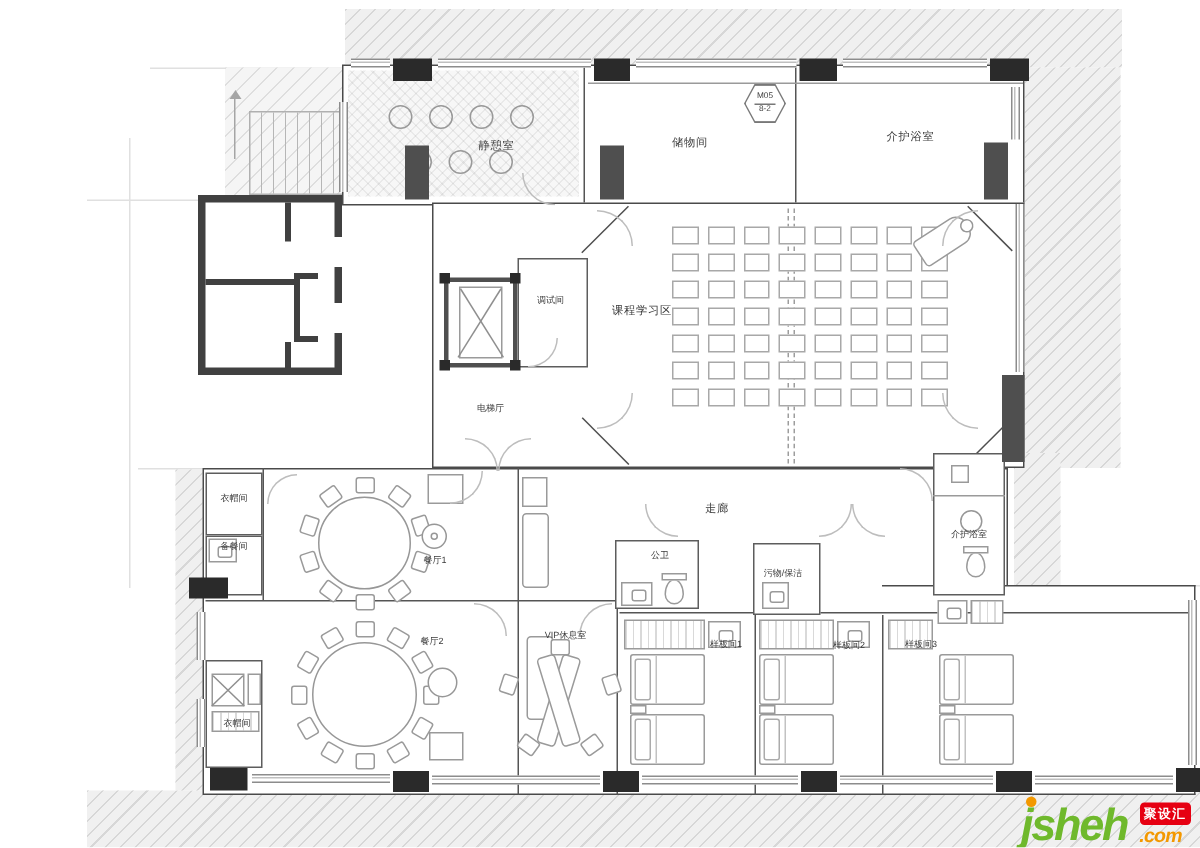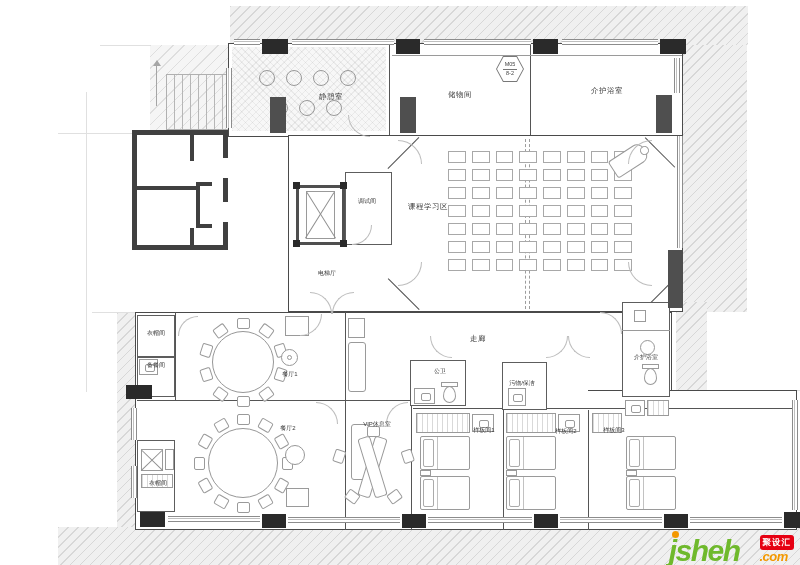--- a/index.html
+++ b/index.html
@@ -58,21 +58,21 @@
   .hex{position:absolute;width:28px;height:26px;background:#787878;
        clip-path:polygon(25% 0,75% 0,100% 50%,75% 100%,25% 100%,0 50%);}
   .hex-in{position:absolute;left:1px;top:1px;width:26px;height:24px;background:#fff;
        clip-path:polygon(25% 0,75% 0,100% 50%,75% 100%,25% 100%,0 50%);
        display:flex;flex-direction:column;align-items:center;justify-content:center;}
   .hex-in span{font-size:5.5px;line-height:1.3;color:#444;}
   .hex-in .divline{width:14px;border-top:1px solid #777;}
   #logo{position:absolute;right:6px;bottom:2px;display:flex;align-items:flex-end;}
   #logo .name{font-style:italic;font-weight:800;font-size:30px;line-height:.85;letter-spacing:-1.5px;position:relative;}
   #logo .dotj{position:absolute;left:3px;top:-4px;width:7px;height:7px;border-radius:50%;}
-  #logo .stack{display:flex;flex-direction:column;align-items:flex-start;margin-left:20px;}
+  #logo .stack{display:flex;flex-direction:column;align-items:flex-start;margin-left:8px;}
   #logo .badge{color:#fff;font-size:8.5px;font-weight:bold;padding:1.5px 3px;border-radius:3px;letter-spacing:1px;}
   #logo .tld{font-style:italic;font-weight:800;font-size:13px;line-height:1;letter-spacing:-.5px;}
   .xline{position:absolute;background:#8f8f8f;height:1px;transform-origin:left center;}
 </style>
 </head>
 <body>
 
 <div id="plan">
 
   <div class="gridline-h" style="left:58px;top:133px;width:172px;"></div>

